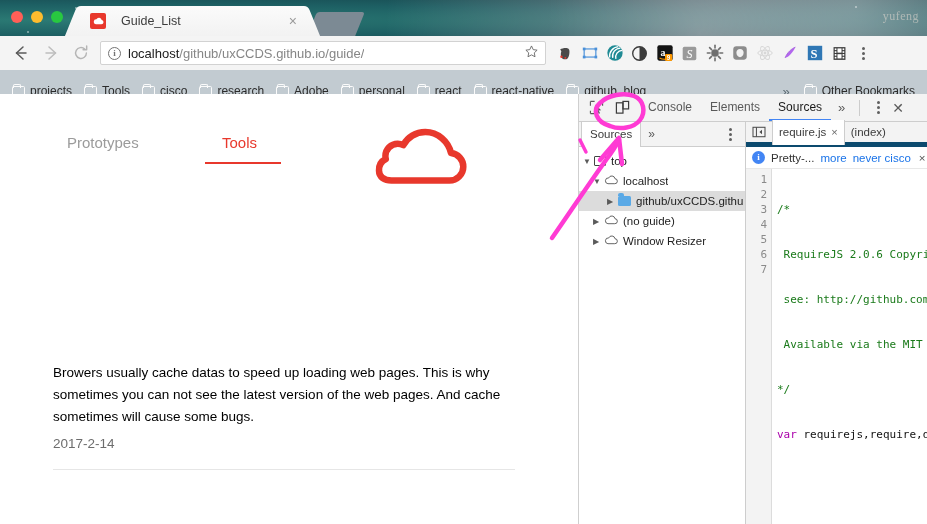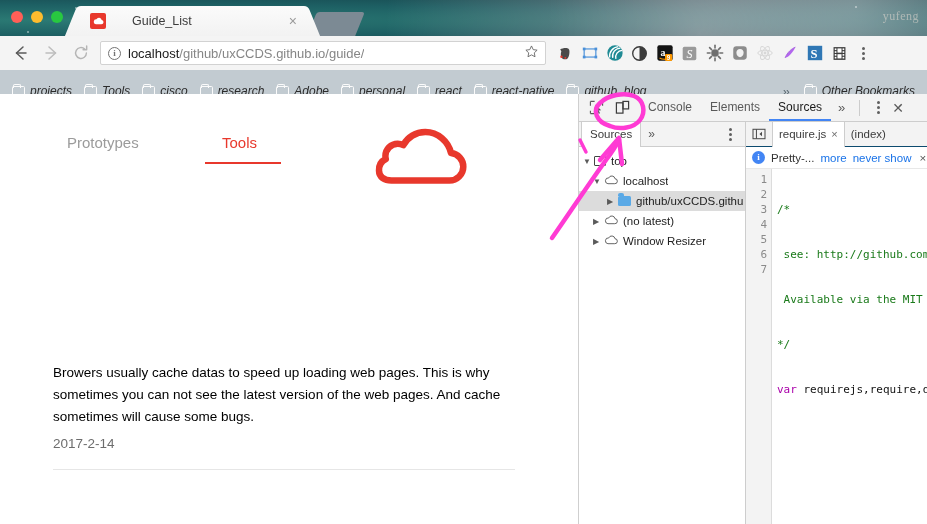--- a/index.html
+++ b/index.html
@@ -52,21 +52,21 @@
     background: linear-gradient(#fbfbfb, #f2f2f2);
   }
   .tab:before { left: -9px; transform: skewX(-22deg); border-top-left-radius: 4px; }
   .tab:after  { right: -9px; transform: skewX(22deg); border-top-right-radius: 4px; }
   .tab-favicon {
     width: 16px; height: 16px; background: #e8382c; border-radius: 2px;
     display: flex; align-items: center; justify-content: center; flex: 0 0 auto;
     position: relative; z-index: 2;
   }
   .tab-title {
-    font-size: 12.5px; color: #3c3c3c; margin-left: 26px;
+    font-size: 12.5px; color: #3c3c3c; margin-left: 15px;
     white-space: nowrap; overflow: hidden; position: relative; z-index: 2;
   }
   .tab-close {
     margin-left: auto; color: #9a9a9a; font-size: 14px; line-height: 1;
     position: relative; z-index: 2; padding-right: 2px;
   }
   .tab-ghost {
     position: absolute; left: 312px; top: 12px; width: 48px; height: 24px;
     background: #7c8a94; transform: skewX(-22deg); border-top-left-radius:3px;
     border-top-right-radius: 3px;
@@ -96,21 +96,21 @@
   .ext { width: 21px; height: 21px; display:flex; align-items:center; justify-content:center;
          border-radius: 2px; position: relative; }
   .menu-dots { margin-left: 4px; width: 18px; display:flex; flex-direction: column;
                align-items: center; gap: 2px; }
   .menu-dots i { width: 3px; height: 3px; background: #5f5f5f; border-radius: 50%; display: block; }
 
   
   .bookmarks {
     position: absolute; left: 0; top: 70px; width: 927px; height: 42px;
     background: #c2cbd1; display: flex; align-items: center; padding: 0 6px;
-    font-size: 12px; color: #2c2c2c; font-style: italic;
+    font-size: 12px; color: #2c2c2c;
   }
   .bm { display: flex; align-items: center; gap: 5px; padding: 0 6px; white-space: nowrap; }
   .bm-folder {
     width: 13px; height: 10px; border: 1.4px solid #fbfbfb; border-radius: 1.5px;
     position: relative; flex: 0 0 auto;
   }
   .bm-folder:after {
     content: ""; position: absolute; left: 0px; top: -3.4px; width: 6px; height: 3px;
     border: 1.4px solid #fbfbfb; border-bottom: none; border-top-left-radius: 2px;
     border-top-right-radius: 2px;
@@ -188,21 +188,21 @@
     width: 13px; height: 10px; background: #5aa9e6; border-radius: 1.5px;
     position: relative; flex: 0 0 auto;
   }
   .ic-folder-blue:after {
     content:""; position:absolute; left:0; top:-3px; width:6px; height:3px;
     background:#5aa9e6; border-top-left-radius:2px; border-top-right-radius:2px;
   }
 
   .dt-right { flex: 1; display: flex; flex-direction: column; min-width: 0; }
   .ed-tabs {
-    height: 25px; background: #f3f3f3; border-bottom: 1px solid #0c4a6e;
+    height: 25px; background: #f3f3f3; border-bottom: 5px solid #0c4a6e;
     display: flex; align-items: center;
   }
   .ed-panel-btn { width: 26px; display: flex; align-items: center; justify-content: center; }
   .ed-tab {
     font-size: 11.5px; color: #3c3c3c; height: 25px; line-height: 24px; padding: 0 6px;
     display: flex; align-items: center; gap: 5px; white-space: nowrap;
   }
   .ed-tab.active { background: #fff; border-left: 1px solid #cdcdcd; border-right: 1px solid #cdcdcd; }
   .ed-tab .x { color: #6a6a6a; font-size: 11px; }
 
@@ -538,21 +538,21 @@
             <span class="ic-folder-blue"></span>
             <span class="tree-label">github/uxCCDS.githu</span>
           </div>
           <div class="tree-row" style="padding-left:14px;">
             <span class="tri">▶</span>
             <span>
               <svg width="14" height="10" viewBox="0 0 22 14">
                 <path d="M6.2 12.8h10.6a3.9 3.9 0 0 0 .5-7.8 5.2 5.2 0 0 0-9.9-1.2A3.6 3.6 0 0 0 6.2 12.8z" fill="none" stroke="#444" stroke-width="1.3"></path>
               </svg>
             </span>
-            <span class="tree-label">(no latest)</span>
+            <span class="tree-label">(no guide)</span>
           </div>
           <div class="tree-row" style="padding-left:14px;">
             <span class="tri">▶</span>
             <span>
               <svg width="14" height="10" viewBox="0 0 22 14">
                 <path d="M6.2 12.8h10.6a3.9 3.9 0 0 0 .5-7.8 5.2 5.2 0 0 0-9.9-1.2A3.6 3.6 0 0 0 6.2 12.8z" fill="none" stroke="#444" stroke-width="1.3"></path>
               </svg>
             </span>
             <span class="tree-label">Window Resizer</span>
           </div>
@@ -574,36 +574,37 @@
           </span>
           <span class="ed-tab">
             <span>(index)</span>
           </span>
         </div>
 
         <div class="info-bar">
           <span class="info-i">i</span>
           <span>Pretty-...</span>
           <span class="info-link">more</span>
-          <span class="info-link">never show</span>
+          <span class="info-link">never cisco</span>
           <span class="info-x">×</span>
         </div>
 
         <div class="code">
           <div class="gutter">
             <div>1</div>
             <div>2</div>
             <div>3</div>
             <div>4</div>
             <div>5</div>
             <div>6</div>
             <div>7</div>
           </div>
           <div class="code-lines">
             <div class="cmt">/*</div>
+            <div class="cmt"> RequireJS 2.0.6 Copyri</div>
             <div class="cmt"> see: http://github.com</div>
             <div class="cmt"> Available via the MIT</div>
             <div class="cmt">*/</div>
             <div><span class="kw">var</span><span class="idn"> requirejs,require,d</span></div>
             <div>&nbsp;</div>
           </div>
         </div>
       </div>
     </div>
   </div>

